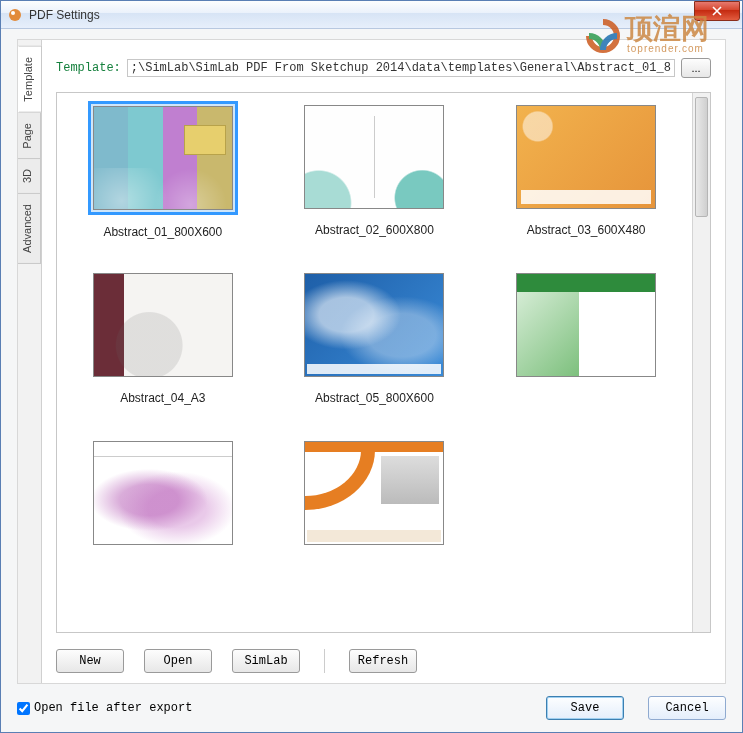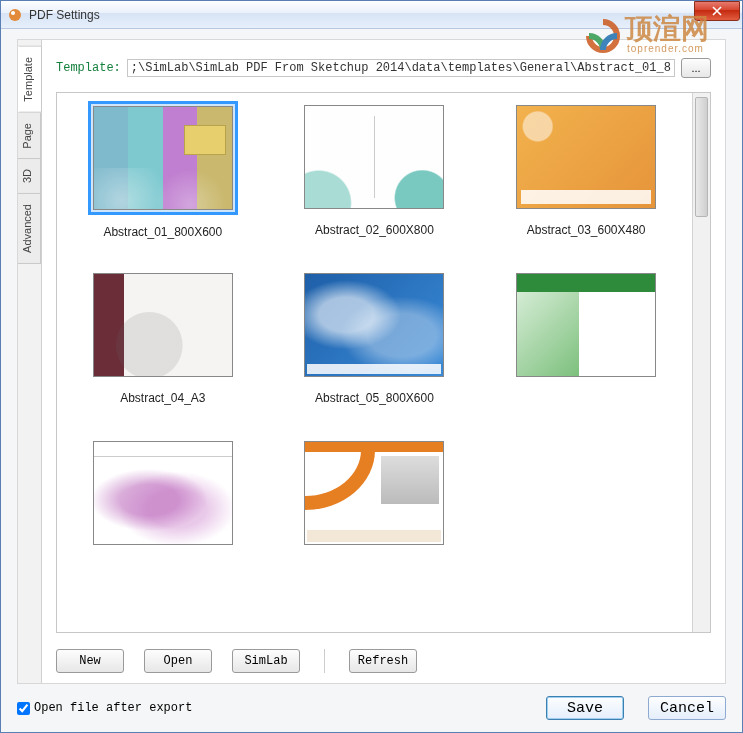--- a/index.html
+++ b/index.html
@@ -225,21 +225,21 @@
     gap:24px;
   }
   .footer .chk { display:flex; align-items:center; gap:4px; font-family:"Courier New",monospace; font-size:12px; }
   .footer .spacer { flex:1; }
   .fbtn {
     width:78px; height:24px;
     border:1px solid #8faad0;
     border-radius:3px;
     background:linear-gradient(#fdfeff,#e4eefb);
     font-family:"Courier New",monospace;
-    font-size:15px;
+    font-size:12px;
     cursor:pointer;
   }
   .fbtn.default {
     border:1px solid #3c7fb1;
     box-shadow: inset 0 0 0 1px #a0d0f0;
   }
   
   .t1 {background:linear-gradient(90deg,#7fbacc 0 25%, #7ec9d0 25% 50%, #c07fd0 50% 75%, #c9b86d 75% 100%);}
   .t1::after{content:"";position:absolute;left:0;right:0;bottom:0;height:40%;background:radial-gradient(circle at 20% 80%, rgba(255,255,255,.4), transparent 40%),radial-gradient(circle at 70% 90%, rgba(255,255,255,.3), transparent 35%);}
   .t1 .badge{position:absolute;right:6px;top:18px;width:42px;height:30px;background:#e7cf6d;border:1px solid #b8a24a;font-size:5px;}

